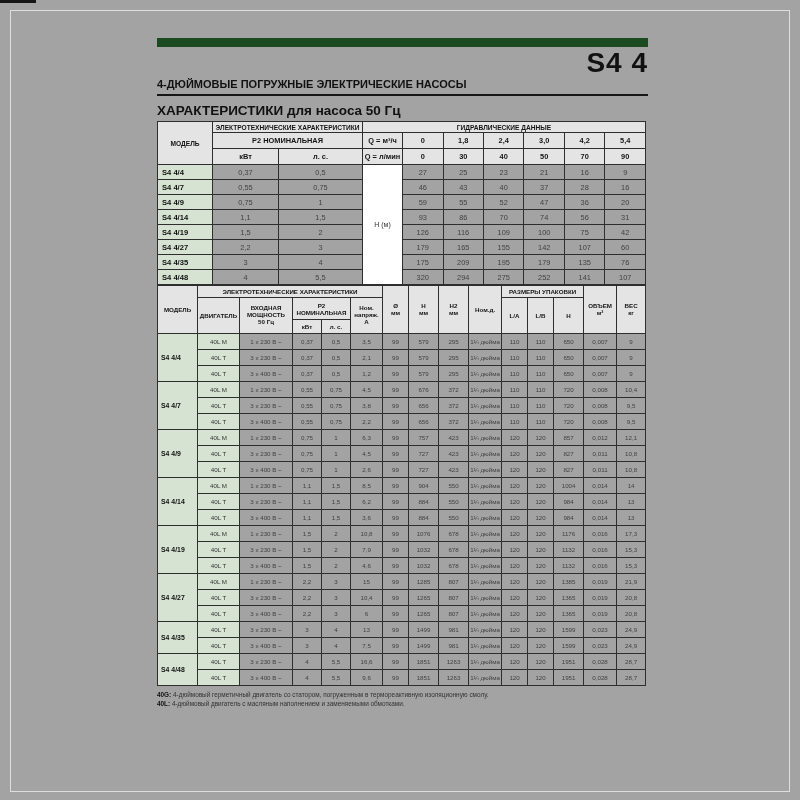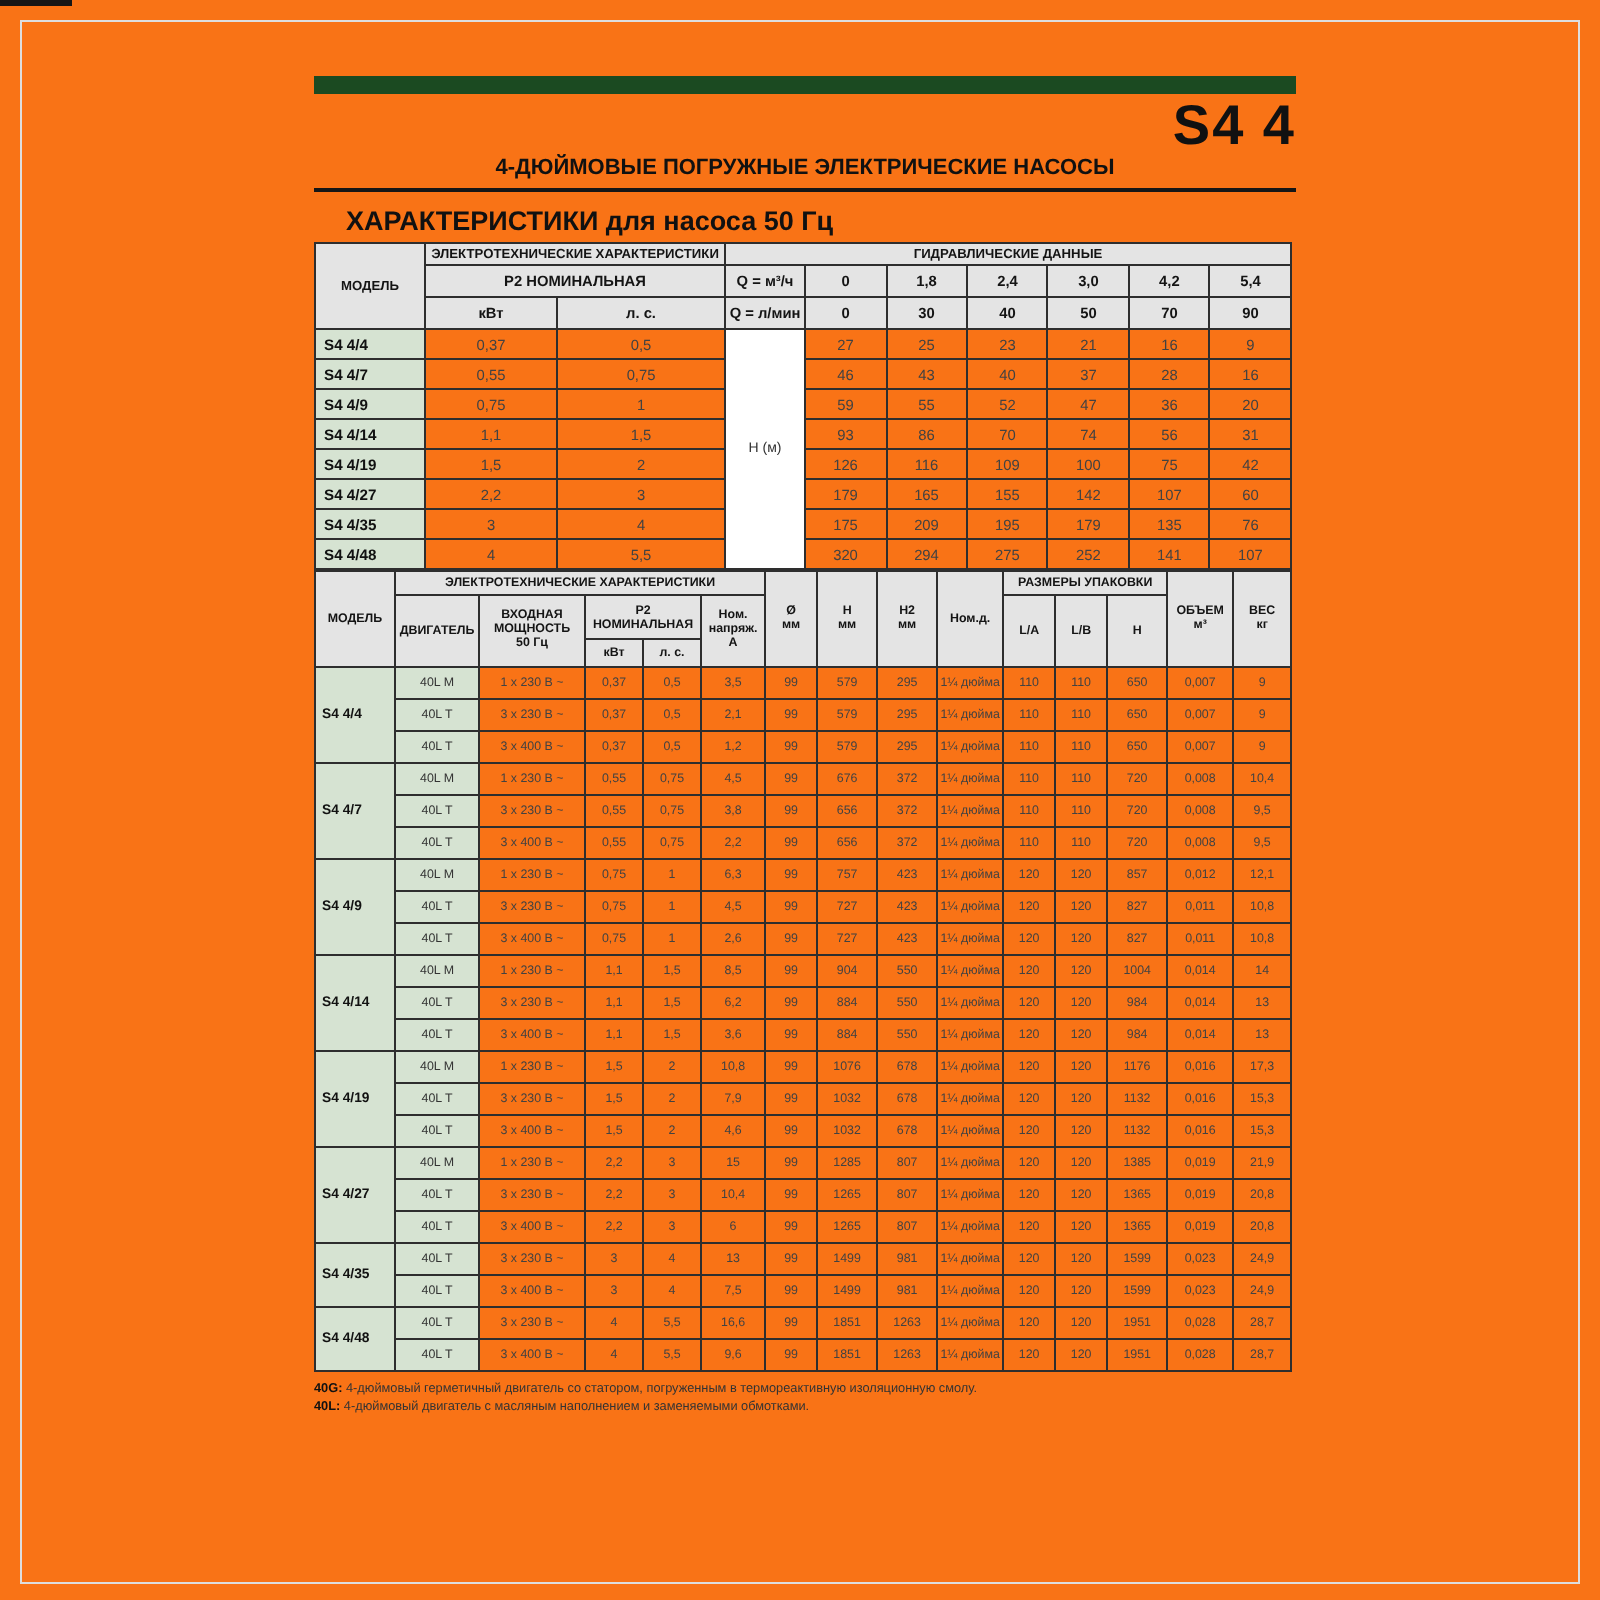--- a/index.html
+++ b/index.html
@@ -1,28 +1,28 @@
 <!DOCTYPE html>
 <html style="--brand: #1b4a21; --cellgreen: #d6e3d2; --headgray: #e4e4e4;"><head>
 <meta charset="utf-8">
 <style>
   html,body{margin:0;padding:0;background:#fff;}
-  .page{position:relative;width:800px;height:800px;background:#f97316;overflow:hidden;
+  .page{position:relative;width:800px;height:800px;background:#a3a3a3;overflow:hidden;
         font-family:"Liberation Sans","DejaVu Sans",sans-serif;color:#1a1a1a;}
   .scan-frame{position:absolute;left:10px;top:10px;width:778px;height:780px;
         border:1px solid #dedede;pointer-events:none;}
   .corner-mark{position:absolute;left:0;top:0;width:36px;height:3px;background:#161616;}
   .content{position:absolute;left:157px;top:0;width:491px;}
   .brandbar{margin-top:38px;height:9px;background:var(--brand,#1b4a21);}
   .page-title{margin-top:1px;text-align:right;font-size:28px;line-height:30px;
         font-weight:bold;letter-spacing:1px;color:#111;}
-  .page-subtitle{text-align:center;font-size:11px;font-weight:bold;padding-bottom:4px;
+  .page-subtitle{text-align:left;font-size:11px;font-weight:bold;padding-bottom:4px;
         border-bottom:2px solid #161616;color:#111;}
   .section-title{font-size:13.5px;font-weight:bold;color:#111;}
-  .st1{margin-top:7px;margin-bottom:3px;margin-left:16px;}
+  .st1{margin-top:7px;margin-bottom:3px;}
   .st2{margin-top:25px;margin-bottom:3px;}
 
   table{border-collapse:collapse;table-layout:fixed;width:489px;}
   th,td{border:1px solid #2e2e2e;text-align:center;vertical-align:middle;
         padding:0;overflow:hidden;}
   th{background:var(--headgray,#e4e4e4);font-weight:bold;color:#141414;}
   td{color:#424242;}
   .pre{white-space:pre-line;line-height:1.12;}
 
   

